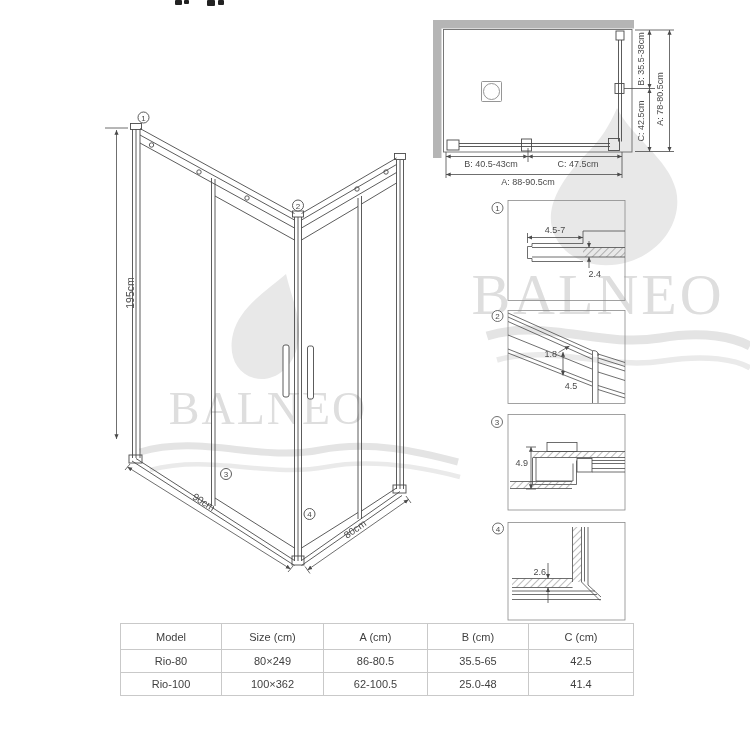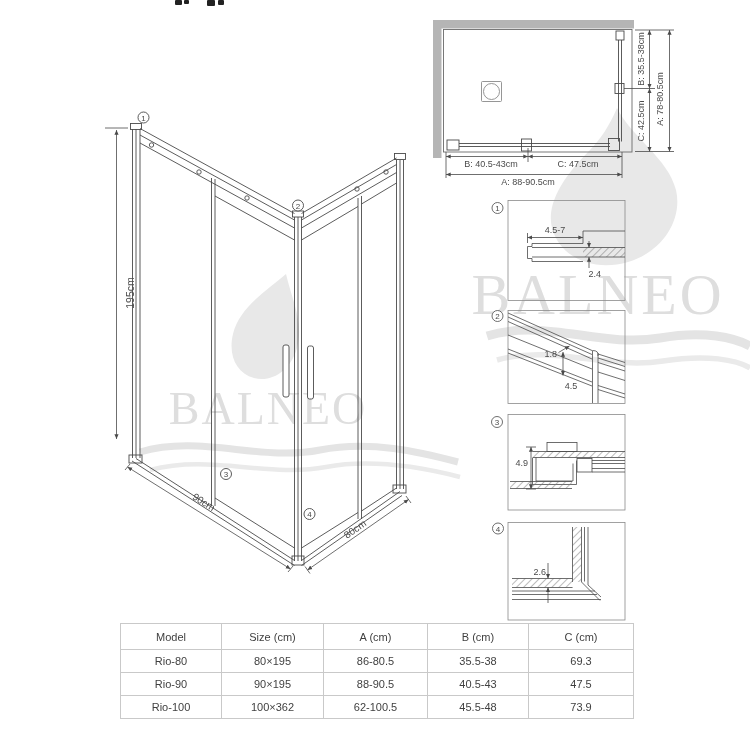--- a/index.html
+++ b/index.html
@@ -320,35 +320,28 @@
       <th>Model</th>
       <th>Size (cm)</th>
       <th>A (cm)</th>
       <th>B (cm)</th>
       <th>C (cm)</th>
     </tr>
   </thead>
   <tbody>
     <tr>
       <td>Rio-80</td>
-      <td>80×195</td>
+      <td>80×249</td>
       <td>86-80.5</td>
-      <td>35.5-38</td>
-      <td>69.3</td>
-    </tr>
-    <tr>
-      <td>Rio-90</td>
-      <td>90×195</td>
-      <td>88-90.5</td>
-      <td>40.5-43</td>
-      <td>47.5</td>
+      <td>35.5-65</td>
+      <td>42.5</td>
     </tr>
     <tr>
       <td>Rio-100</td>
       <td>100×362</td>
       <td>62-100.5</td>
-      <td>45.5-48</td>
-      <td>73.9</td>
+      <td>25.0-48</td>
+      <td>41.4</td>
     </tr>
   </tbody>
 </table>
 
 </div>
 
 </body></html>

